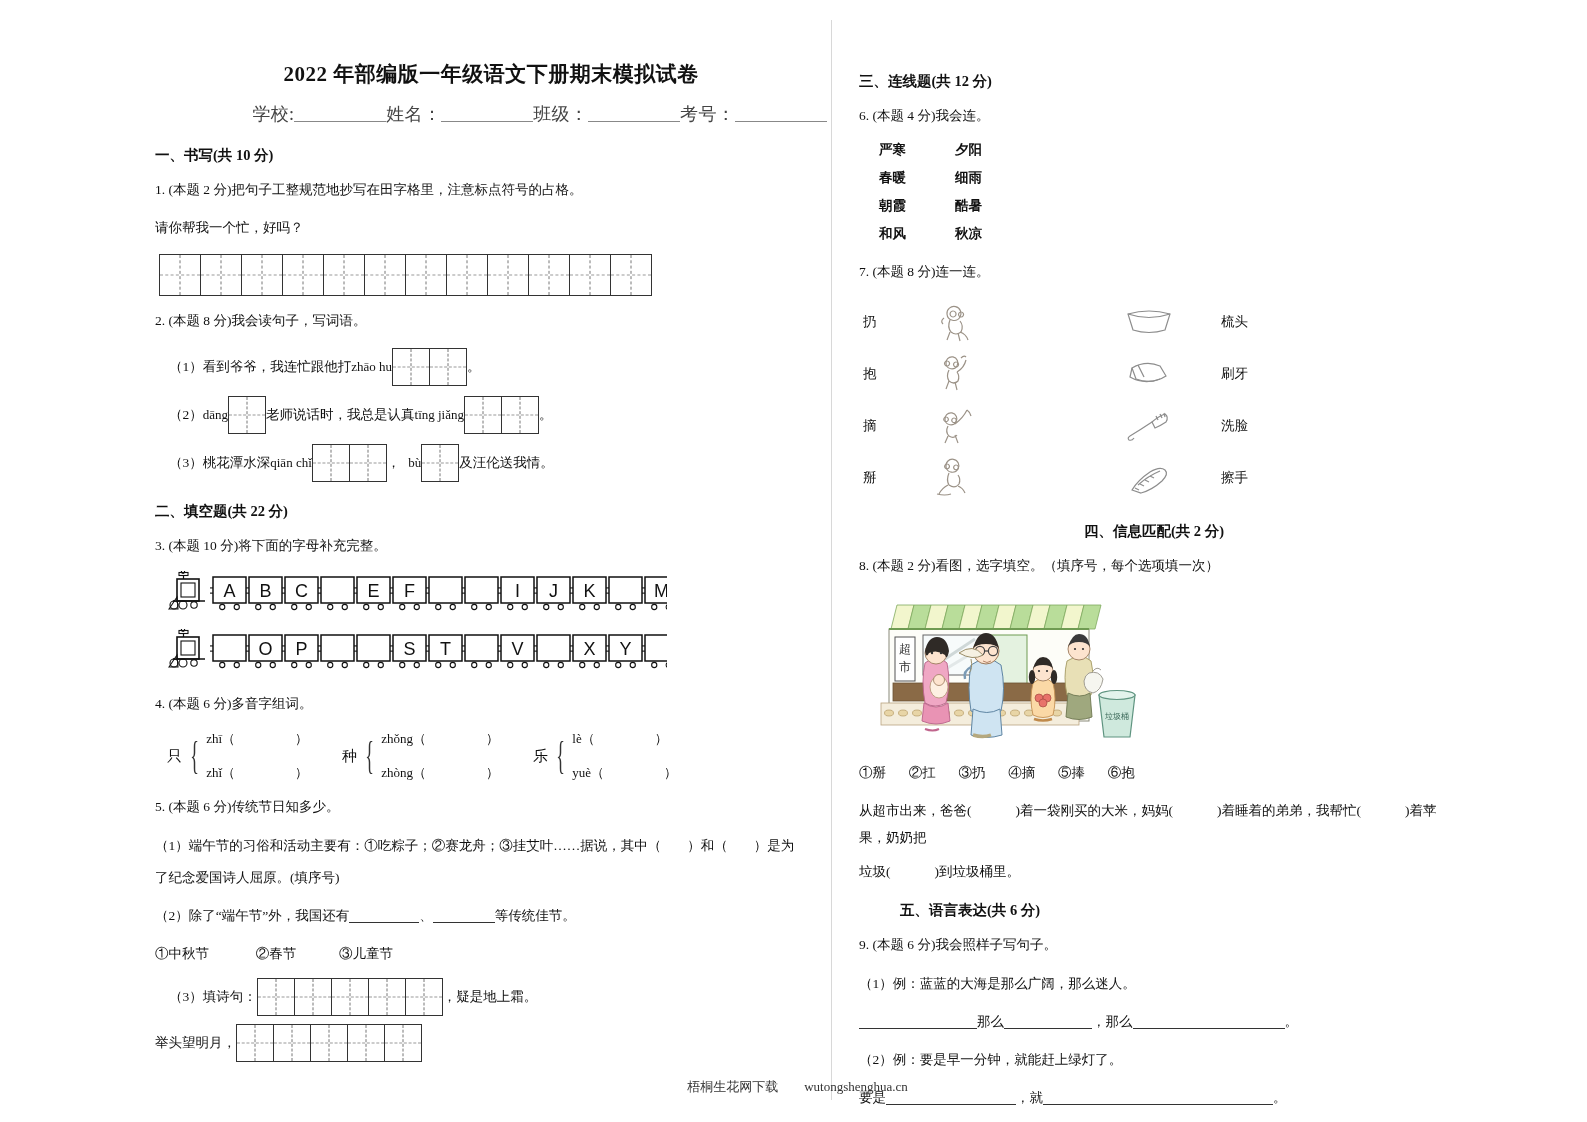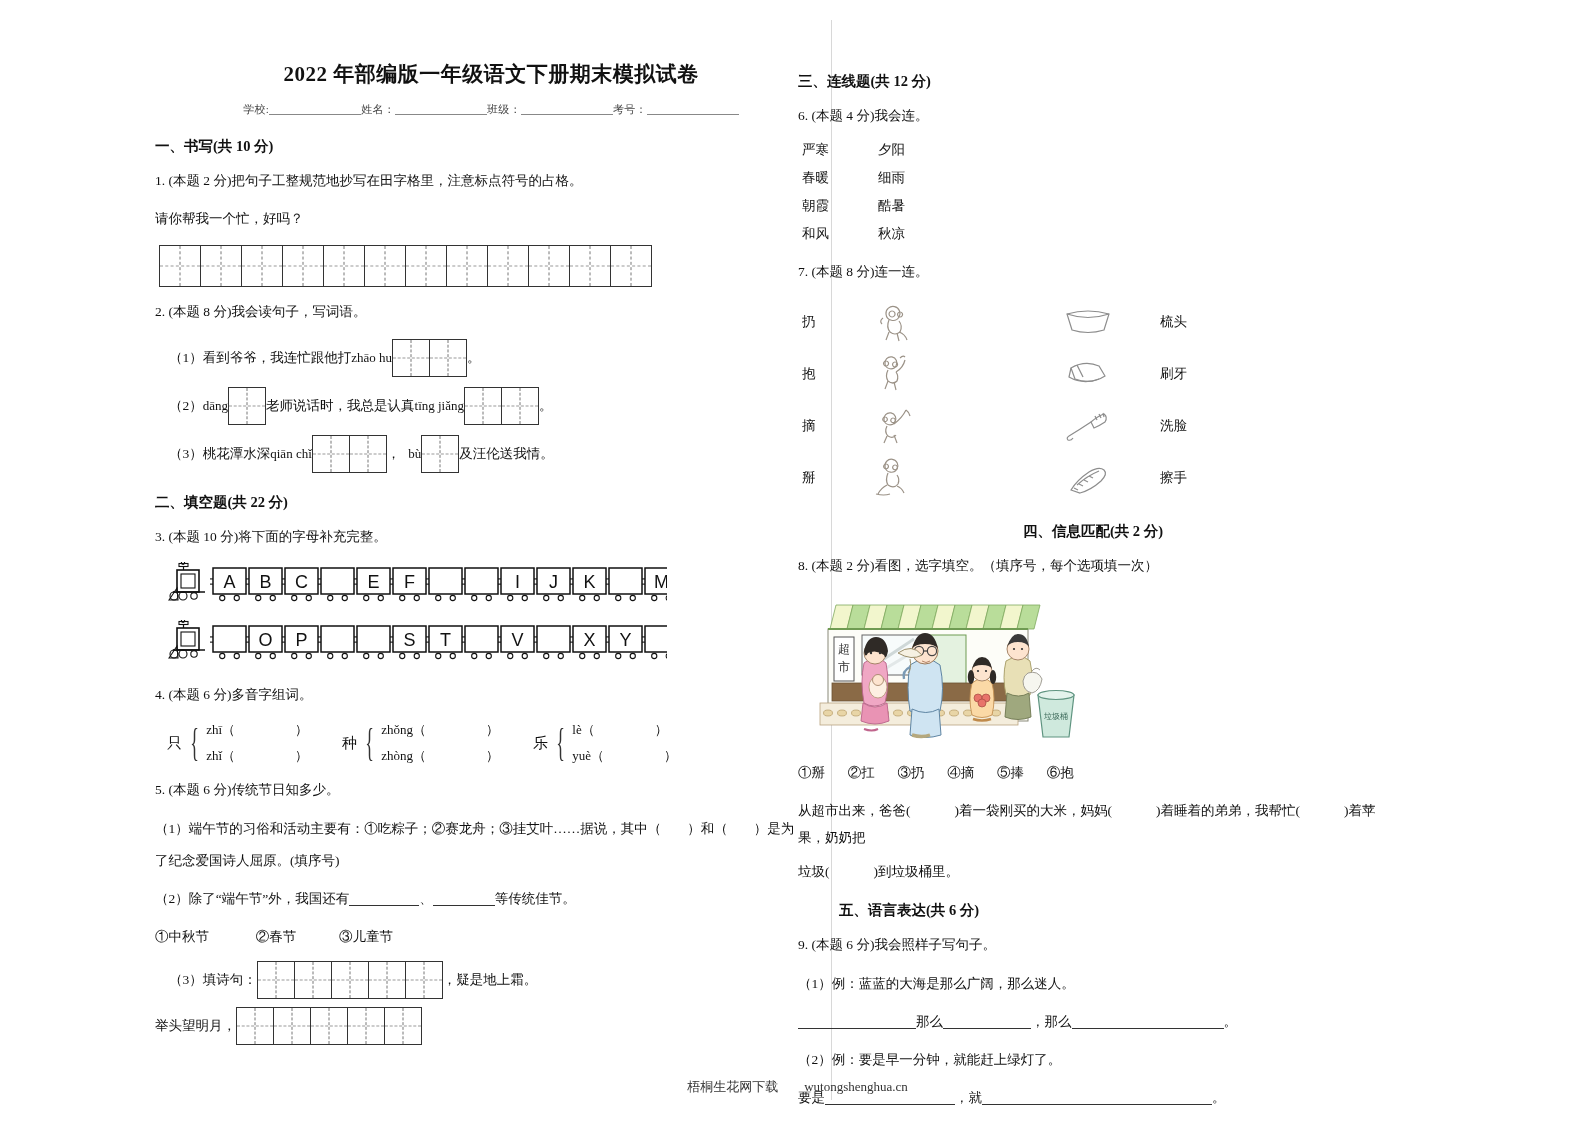--- a/index.html
+++ b/index.html
@@ -10,29 +10,29 @@
     background:#fff;
     font-family:"Liberation Serif","DejaVu Serif",serif;
     color:#111;
     position:relative;
     overflow:hidden;
   }
   .page { position:relative; width:1587px; height:1122px; }
 
   
   .col-left  { position:absolute; left:155px;  top:60px; width:672px; }
-  .col-right { position:absolute; left:798px; top:72px; width:590px; }
+  .col-right { position:absolute; left:859px; top:72px; width:590px; }
   .divider { position:absolute; left:831px; top:20px; width:1px; height:1080px; background:#d8d8d8; }
 
   
   h1.title {
     font-size:21px; font-weight:bold; text-align:center;
     margin:0 0 14px 0; letter-spacing:.5px;
   }
-  .idline { text-align:center; font-size:11px; color:#444; letter-spacing:.3px; }
+  .idline { text-align:right; font-size:18px; color:#444; letter-spacing:.3px; }
   .idline .ul { display:inline-block; border-bottom:1px solid #888; width:92px; vertical-align:-2px; }
 
   .section-head {
     font-size:14.5px; font-weight:bold; margin:20px 0 12px 0;
   }
   .qline { font-size:13.5px; margin:12px 0; line-height:1.9; }
   .qsub  { font-size:13.5px; margin:11px 0; line-height:2.0; }
   .indent { padding-left:14px; }
 
   .blank-ul { display:inline-block; border-bottom:1px solid #333; height:15px; vertical-align:-3px; }
@@ -67,30 +67,30 @@
   .inline-row { display:flex; align-items:center; font-size:13.5px; gap:0; flex-wrap:nowrap; }
   .inline-row .txt { white-space:nowrap; }
   .pinyin { font-family:"Liberation Serif",serif; font-size:13px; }
 
   
   .poly-wrap { display:flex; align-items:center; gap:34px; margin:14px 0 10px 12px; font-size:13px; }
   .poly { display:flex; align-items:center; }
   .poly .host { font-size:15px; margin-right:3px; }
   .poly .brace { font-size:40px; line-height:1; font-weight:200; color:#333; margin-right:2px;
                  transform:scaleX(.45); display:inline-block; }
-  .poly .pair { display:flex; flex-direction:column; gap:8px; }
+  .poly .pair { display:flex; flex-direction:column; gap:16px; }
   .poly .pair .r { white-space:nowrap; }
   .poly .pair .r .gap { display:inline-block; width:60px; }
 
   
   .train-wrap { margin:12px 0 6px 12px; }
   .train-row { margin-bottom:8px; }
 
   
-  .match6 { margin-left:4px; }
+  .match6 { margin-left:20px;font-weight:bold; }
   .match6 .mrow { display:flex; font-size:13.5px; margin:10px 0; }
   .match6 .mrow .a { width:76px; }
   .match6 .mrow .b { width:76px; }
 
   
   .match7 { margin-left:4px; margin-top:10px; }
   .match7 .mrow { display:flex; align-items:center; height:52px; margin-bottom:0px; }
   .match7 .verb { width:68px; font-size:13.5px; }
   .match7 .pic  { width:145px; display:flex; align-items:center; justify-content:flex-start; }
   .match7 .obj  { width:145px; display:flex; align-items:center; justify-content:center; }

